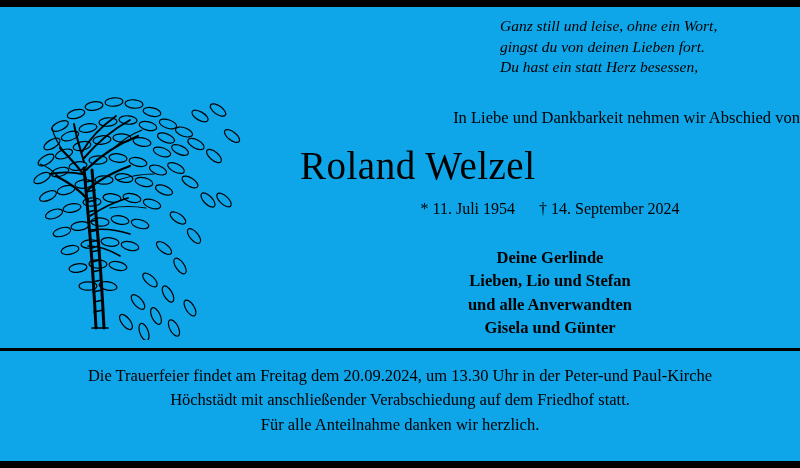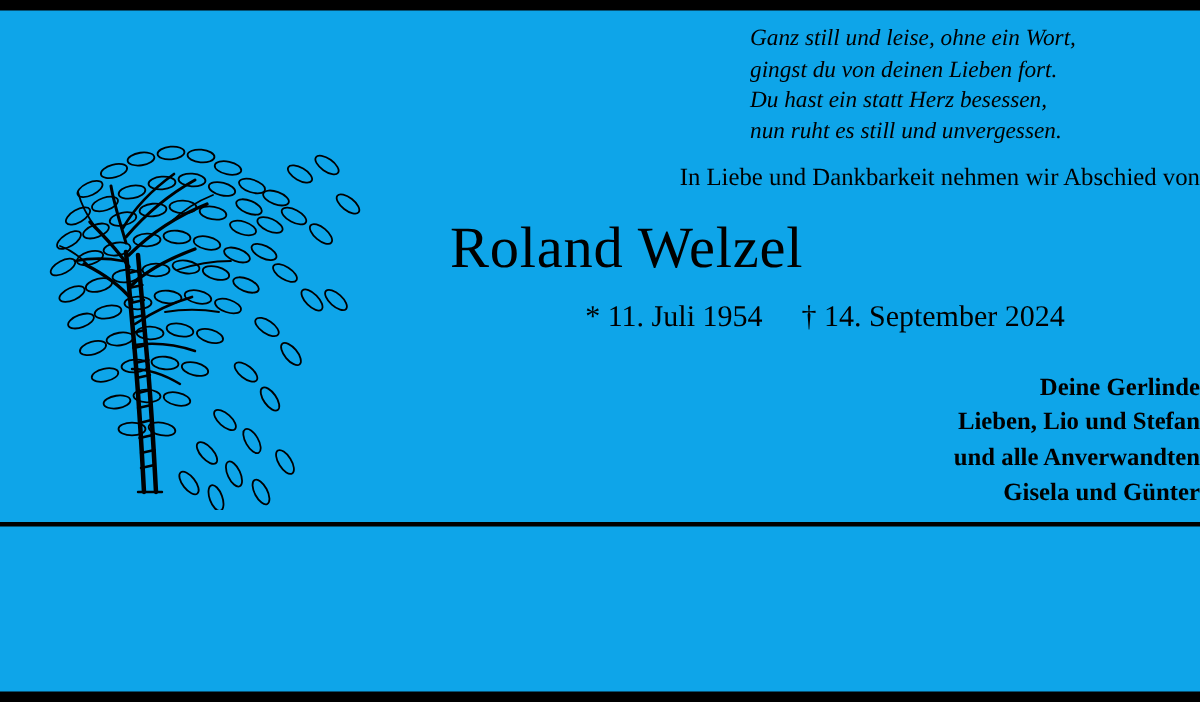--- a/index.html
+++ b/index.html
@@ -89,33 +89,33 @@
     font-size: 39px;
     letter-spacing: 0.5px;
   }
 
   .dates {
     position: absolute;
     left: 300px;
     top: 200px;
     width: 500px;
     text-align: center;
-    font-size: 20px;
+    font-size: 16px;
   }
   .dates .sep {
     display: inline-block;
     width: 16px;
   }
 
   .family {
     position: absolute;
     left: 300px;
     top: 246px;
     width: 500px;
-    text-align: right;
+    text-align: center;
     font-size: 16.5px;
     font-weight: bold;
     line-height: 1.42;
   }
 
   .footer {
     position: absolute;
     left: 20px;
     top: 364px;
     width: 760px;
@@ -242,21 +242,20 @@
         <ellipse cx="206" cy="160" rx="9" ry="4.2" transform="rotate(42 206 160)"></ellipse>
         <ellipse cx="214" cy="96" rx="9" ry="4.2" transform="rotate(38 214 96)"></ellipse>
       </g>
     </svg>
   </div>
 
   <div class="verse">
     <div>Ganz still und leise, ohne ein Wort,</div>
     <div>gingst du von deinen Lieben fort.</div>
     <div>Du hast ein statt Herz besessen,</div>
-    <div>nun ruht es still und unvergessen.</div>
   </div>
 
   <div class="intro">In Liebe und Dankbarkeit nehmen wir Abschied von</div>
 
   <div class="name">Roland Welzel</div>
 
   <div class="dates">
     <span>* 11. Juli 1954</span>
     <span class="sep"></span>
     <span>† 14. September 2024</span>
@@ -264,16 +263,21 @@
 
   <div class="family">
     <div>Deine Gerlinde</div>
     <div>Lieben, Lio und Stefan</div>
     <div>und alle Anverwandten</div>
     <div>Gisela und Günter</div>
   </div>
 
   <div class="mid-rule"></div>
 
+  <div class="footer">
+    <div>Die Trauerfeier findet am Freitag dem 20.09.2024, um 13.30 Uhr in der Peter-und Paul-Kirche</div>
+    <div>Höchstädt mit anschließender Verabschiedung auf dem Friedhof statt.</div>
+    <div>Für alle Anteilnahme danken wir herzlich.</div>
+  </div>
 
   <div class="bottom-rule"></div>
 
 </div>
 
 </body></html>

